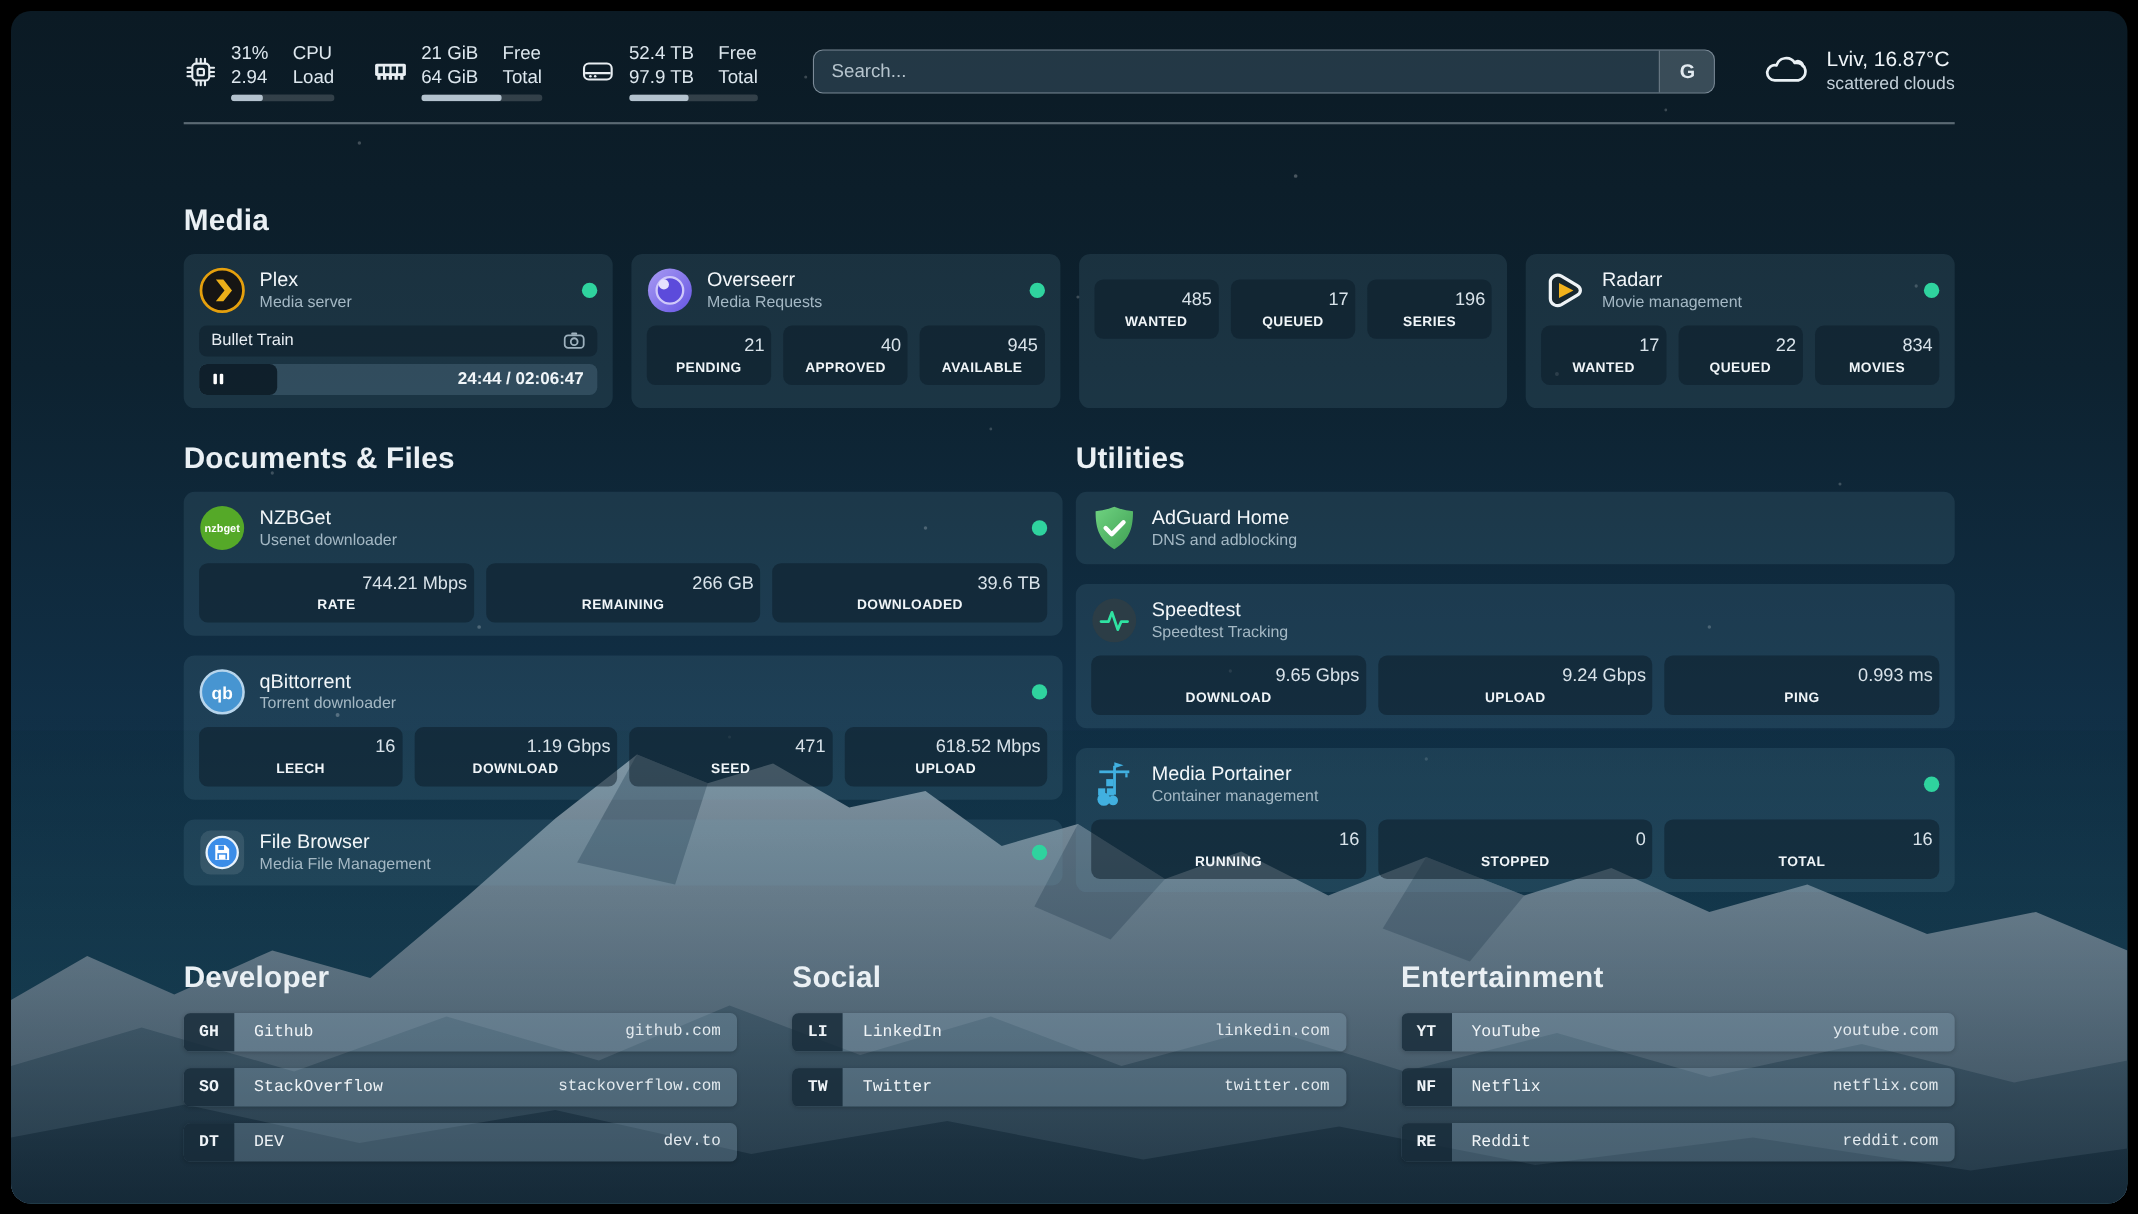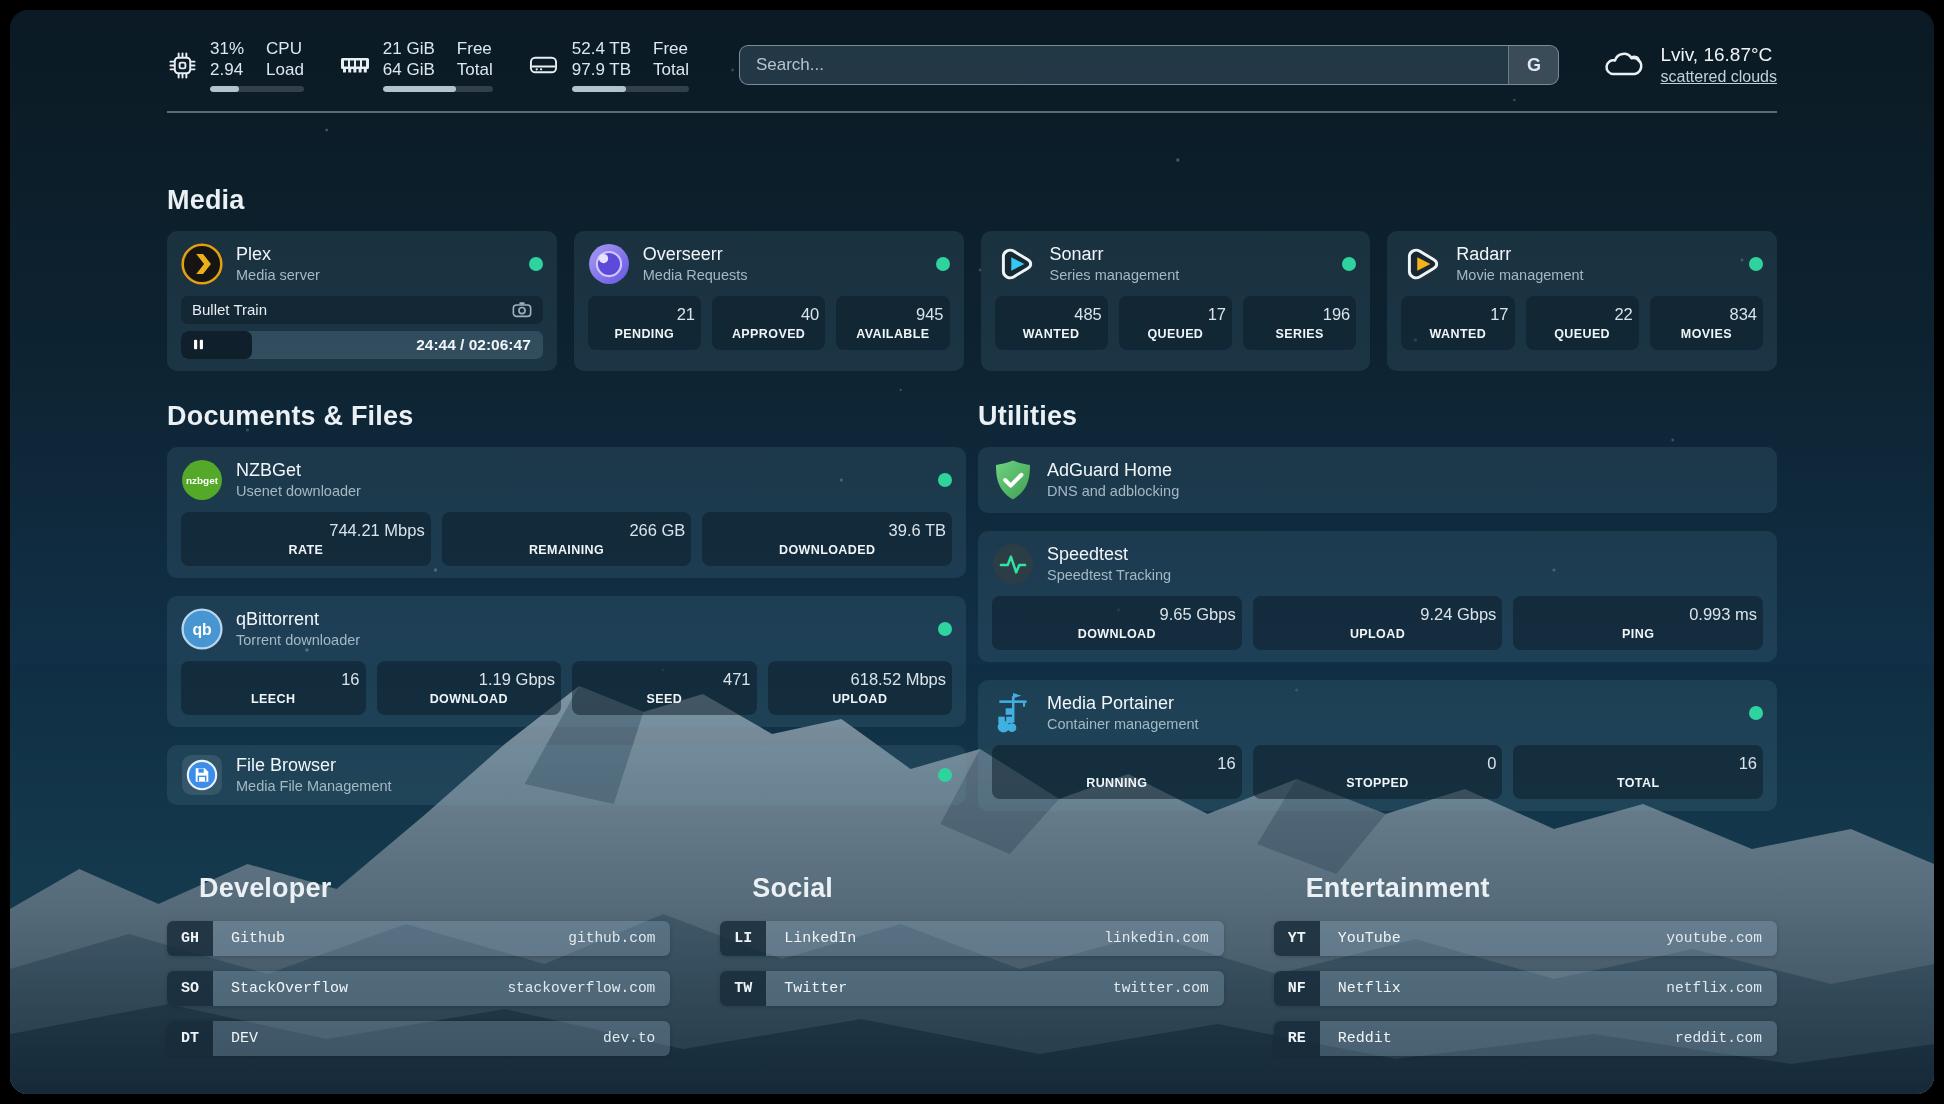--- a/index.html
+++ b/index.html
@@ -26,21 +26,21 @@
     background:rgba(56,80,96,0.55);border:1.5px solid rgba(196,210,220,0.55);border-radius:9px;overflow:hidden;}
   .search input{flex:1;background:transparent;border:none;outline:none;color:#e9f0f4;font-size:17px;padding:0 16px;
     font-family:"Liberation Sans","DejaVu Sans",sans-serif;}
   .search input::placeholder{color:#b6c4cd;}
   .g-btn{width:50px;border:none;border-left:1.5px solid rgba(196,210,220,0.35);background:rgba(255,255,255,0.10);
     color:#e2eaf0;font-size:18px;font-weight:600;display:flex;align-items:center;justify-content:center;cursor:pointer;
     font-family:"Liberation Sans","DejaVu Sans",sans-serif;}
   .weather{display:flex;align-items:center;gap:15px;margin-left:auto;}
   .weather-txt{display:flex;flex-direction:column;justify-content:center;}
   .weather-main{font-size:19px;color:#eef3f7;line-height:24px;}
-  .weather-sub{font-size:16px;color:#c3d0d9;line-height:20px;text-decoration:underline;}
+  .weather-sub{font-size:16px;color:#c3d0d9;line-height:20px;}
   .divider{margin-top:15px;height:1.5px;background:rgba(222,232,238,0.38);border:none;}
 
   
   .sec-title{font-size:27px;font-weight:600;color:#eaf0f4;letter-spacing:0.2px;}
   .media-title{margin-top:72px;}
   .media-grid{display:grid;grid-template-columns:repeat(4,1fr);gap:17px;margin-top:15px;}
   .cols2{display:grid;grid-template-columns:1fr 1fr;gap:12px;margin-top:30px;}
   .cols2 .sec-title{margin-bottom:15px;}
 
   
@@ -64,21 +64,21 @@
   .np-prog{margin-top:7px;height:28px;background:rgba(126,164,187,0.22);border-radius:7px;position:relative;
     display:flex;align-items:center;overflow:hidden;}
   .np-fill{position:absolute;left:0;top:0;bottom:0;background:rgba(7,19,29,0.78);border-radius:7px;}
   .np-pause{position:relative;margin-left:11px;display:flex;align-items:center;}
   .np-time{position:relative;margin-left:auto;padding-right:12px;font-size:15.5px;font-weight:600;color:#f0f5f8;}
 
   .card.compact{padding-top:9px;padding-bottom:9px;margin-bottom:0;}
 
   
   .cols3{display:grid;grid-template-columns:repeat(3,1fr);gap:50px;margin-top:44px;}
-  .bm-col .sec-title{margin-bottom:17px;margin-left:32px;}
+  .bm-col .sec-title{margin-bottom:17px;}
   .bm-row{display:flex;align-items:stretch;height:35px;border-radius:6px;overflow:hidden;margin-bottom:15px;
     background:rgba(150,180,198,0.30);box-shadow:0 1px 4px rgba(0,0,0,0.18);cursor:pointer;font-family:Liberation Mono, monospace;}
   .bm-abbr{width:46px;background:rgba(11,30,43,0.74);color:#eef3f7;font-size:15px;font-weight:600;
     display:flex;align-items:center;justify-content:center;flex:none;}
   .bm-name{display:flex;align-items:center;padding-left:18px;font-size:15px;color:#f0f4f7;}
   .bm-url{display:flex;align-items:center;margin-left:auto;padding-right:15px;font-size:14.5px;color:#e2e9ee;}
 </style>
 </head>
 <body>
 
@@ -319,33 +319,20 @@
             <div class="stat-label">APPROVED</div>
           </div>
           <div class="stat">
             <div class="stat-value">945</div>
             <div class="stat-label">AVAILABLE</div>
           </div>
         </div>
       </div>
 
       <div class="card">
-        <div class="card-head">
-          <span class="svc-icon">
-            <svg width="42" height="42" viewBox="0 0 40 40">
-              <path d="M11.5 7.5 Q8 9.3 8 12.8 L8 27.2 Q8 30.7 11.5 32.5 Q14.6 34 17.6 32.3 L31 24.3 Q34 22.5 34 20 Q34 17.5 31 15.7 L17.6 7.7 Q14.6 6 11.5 7.5 Z" fill="#17272f" stroke="#eef3f6" stroke-width="2.8"></path>
-              <polygon points="15.5,13.5 28,20 15.5,26.5" fill="#38c6f4"></polygon>
-            </svg>
-          </span>
-          <div class="svc-meta">
-            <div class="svc-name">Sonarr</div>
-            <div class="svc-desc">Series management</div>
-          </div>
-          <span class="dot"></span>
-        </div>
         <div class="stats">
           <div class="stat">
             <div class="stat-value">485</div>
             <div class="stat-label">WANTED</div>
           </div>
           <div class="stat">
             <div class="stat-value">17</div>
             <div class="stat-label">QUEUED</div>
           </div>
           <div class="stat">

